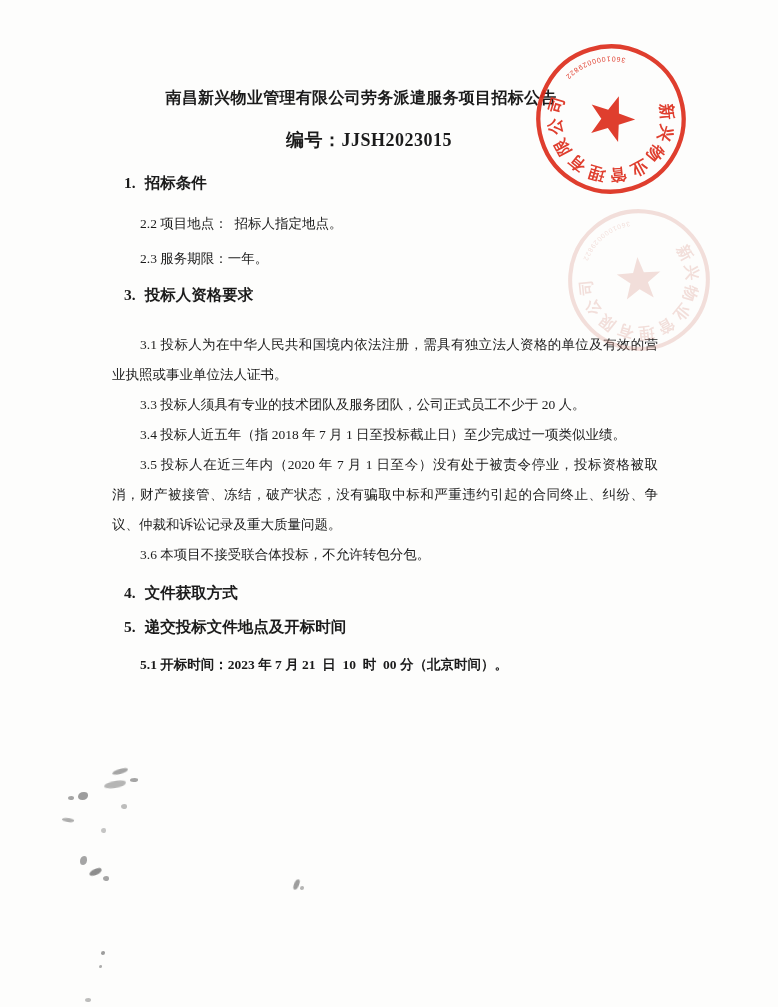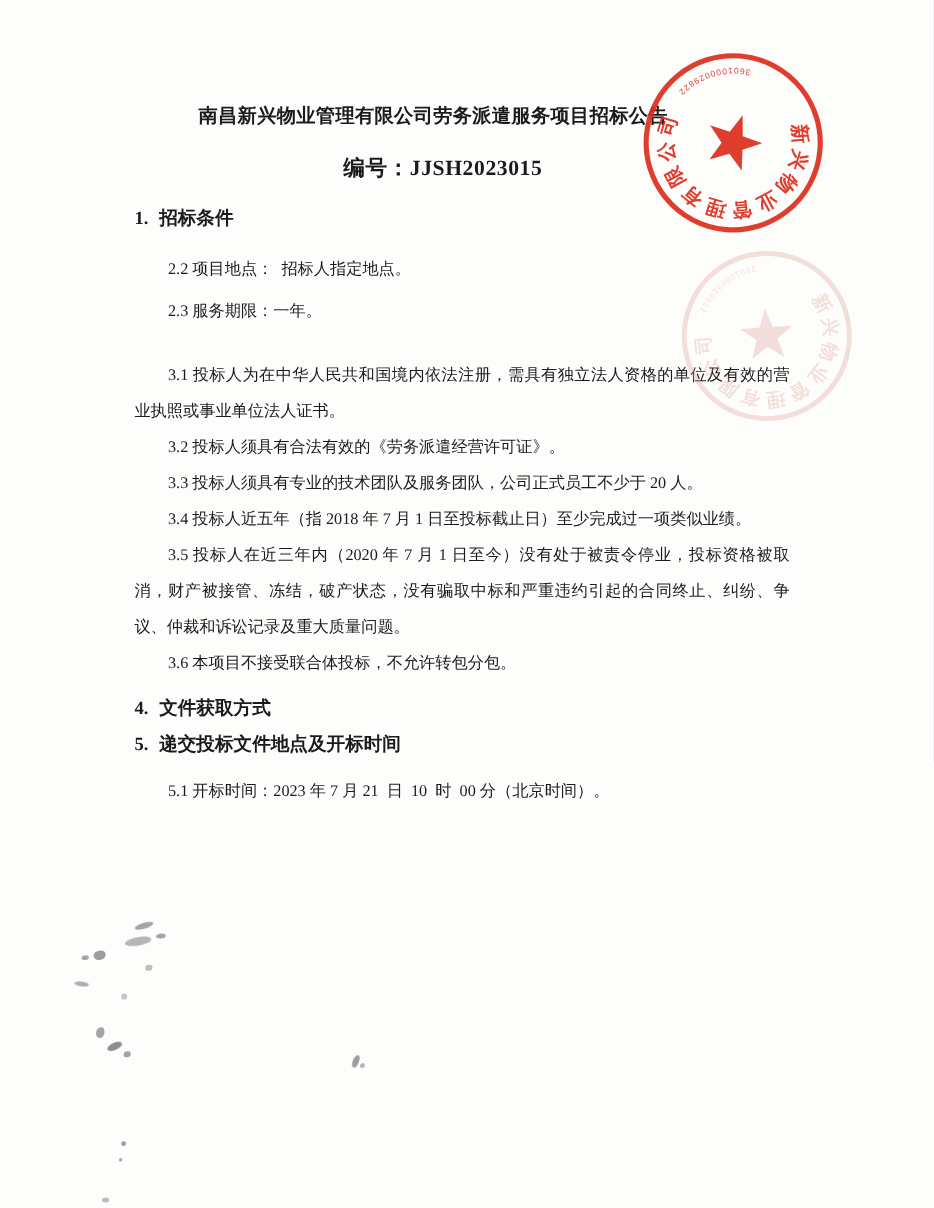--- a/index.html
+++ b/index.html
@@ -12,41 +12,41 @@
 
   .title {
     margin:86px 0 0; position:relative; left:-24px; text-align:center;
     font-size:16px; line-height:24px; font-weight:bold; letter-spacing:.3px;
   }
   .docnum {
     margin:20px 0 0; position:relative; left:-16px; text-align:center;
     font-size:18px; line-height:20px; font-weight:bold; letter-spacing:.5px;
   }
 
-  .sec { font-size:15.5px; line-height:22px; font-weight:bold; margin:0; }
+  .sec { font-size:15.5px; line-height:22px; font-weight:bold; margin:12px; }
   .sec .sec-num { margin-right:9px; }
   #sec1 { margin-top:22px; }
   #sec2 { margin-top:14px; }
   #sec3 { margin-top:10px; }
   #sec4 { margin-top:12px; }
   #sec5 { margin-top:8px; }
 
   .para, .num-item {
     font-size:13.5px; line-height:30px; margin:0;
     text-align:justify; text-indent:28px; white-space:pre-wrap;
   }
   .s1p { margin-top:14px; }
   .u { text-decoration:underline; text-underline-offset:4px; text-decoration-thickness:1px; }
 
   .sec2-items { margin-top:15px; }
   .sec2-items .num-item { margin-bottom:5px; }
   .sec3-items { margin-top:24px; }
   .sec4-items { margin-top:12px; }
   .sec4-items .num-item + .num-item { margin-top:6px; }
-  .sec5-items { margin-top:12px; }
+  .sec5-items { margin-top:12px;font-weight:bold; }
 
   .stamp { position:absolute; pointer-events:none; }
   #stamp-main  { left:533px; top:41px;  width:156px; height:156px; opacity:.92; }
   #stamp-faint { left:565px; top:206px; width:148px; height:148px; opacity:.30; }
   .stamp svg { width:100%; height:100%; display:block; }
 
   .spk {
     position:absolute; display:block; background:#5f5f5f;
     border-radius:60% 40% 55% 45%; opacity:.55; filter:blur(.4px);
   }
@@ -64,24 +64,24 @@
 
     <h2 class="sec" id="sec1"><span class="sec-num">1.</span><span>招标条件</span></h2>
 
 
 
     <div class="sec2-items">
       <p class="num-item">2.2 项目地点：  招标人指定地点。</p>
       <p class="num-item">2.3 服务期限：一年。</p>
     </div>
 
+    <h2 class="sec" id="sec3"><span class="sec-num">3.</span><span>投标人资格要求</span></h2>
 
     <div class="sec3-items">
       <p class="num-item">3.1 投标人为在中华人民共和国境内依法注册，需具有独立法人资格的单位及有效的营业执照或事业单位法人证书。</p>
-      <p class="num-item">3.2 投标人须具有合法有效的《劳务派遣经营许可证》。</p>
       <p class="num-item">3.3 投标人须具有专业的技术团队及服务团队，公司正式员工不少于 20 人。</p>
       <p class="num-item">3.4 投标人近五年（指 2018 年 7 月 1 日至投标截止日）至少完成过一项类似业绩。</p>
       <p class="num-item">3.5 投标人在近三年内（2020 年 7 月 1 日至今）没有处于被责令停业，投标资格被取消，财产被接管、冻结，破产状态，没有骗取中标和严重违约引起的合同终止、纠纷、争议、仲裁和诉讼记录及重大质量问题。</p>
       <p class="num-item">3.6 本项目不接受联合体投标，不允许转包分包。</p>
     </div>
 
     <h2 class="sec" id="sec4"><span class="sec-num">4.</span><span>文件获取方式</span></h2>
 
 
     <h2 class="sec" id="sec5"><span class="sec-num">5.</span><span>递交投标文件地点及开标时间</span></h2>

